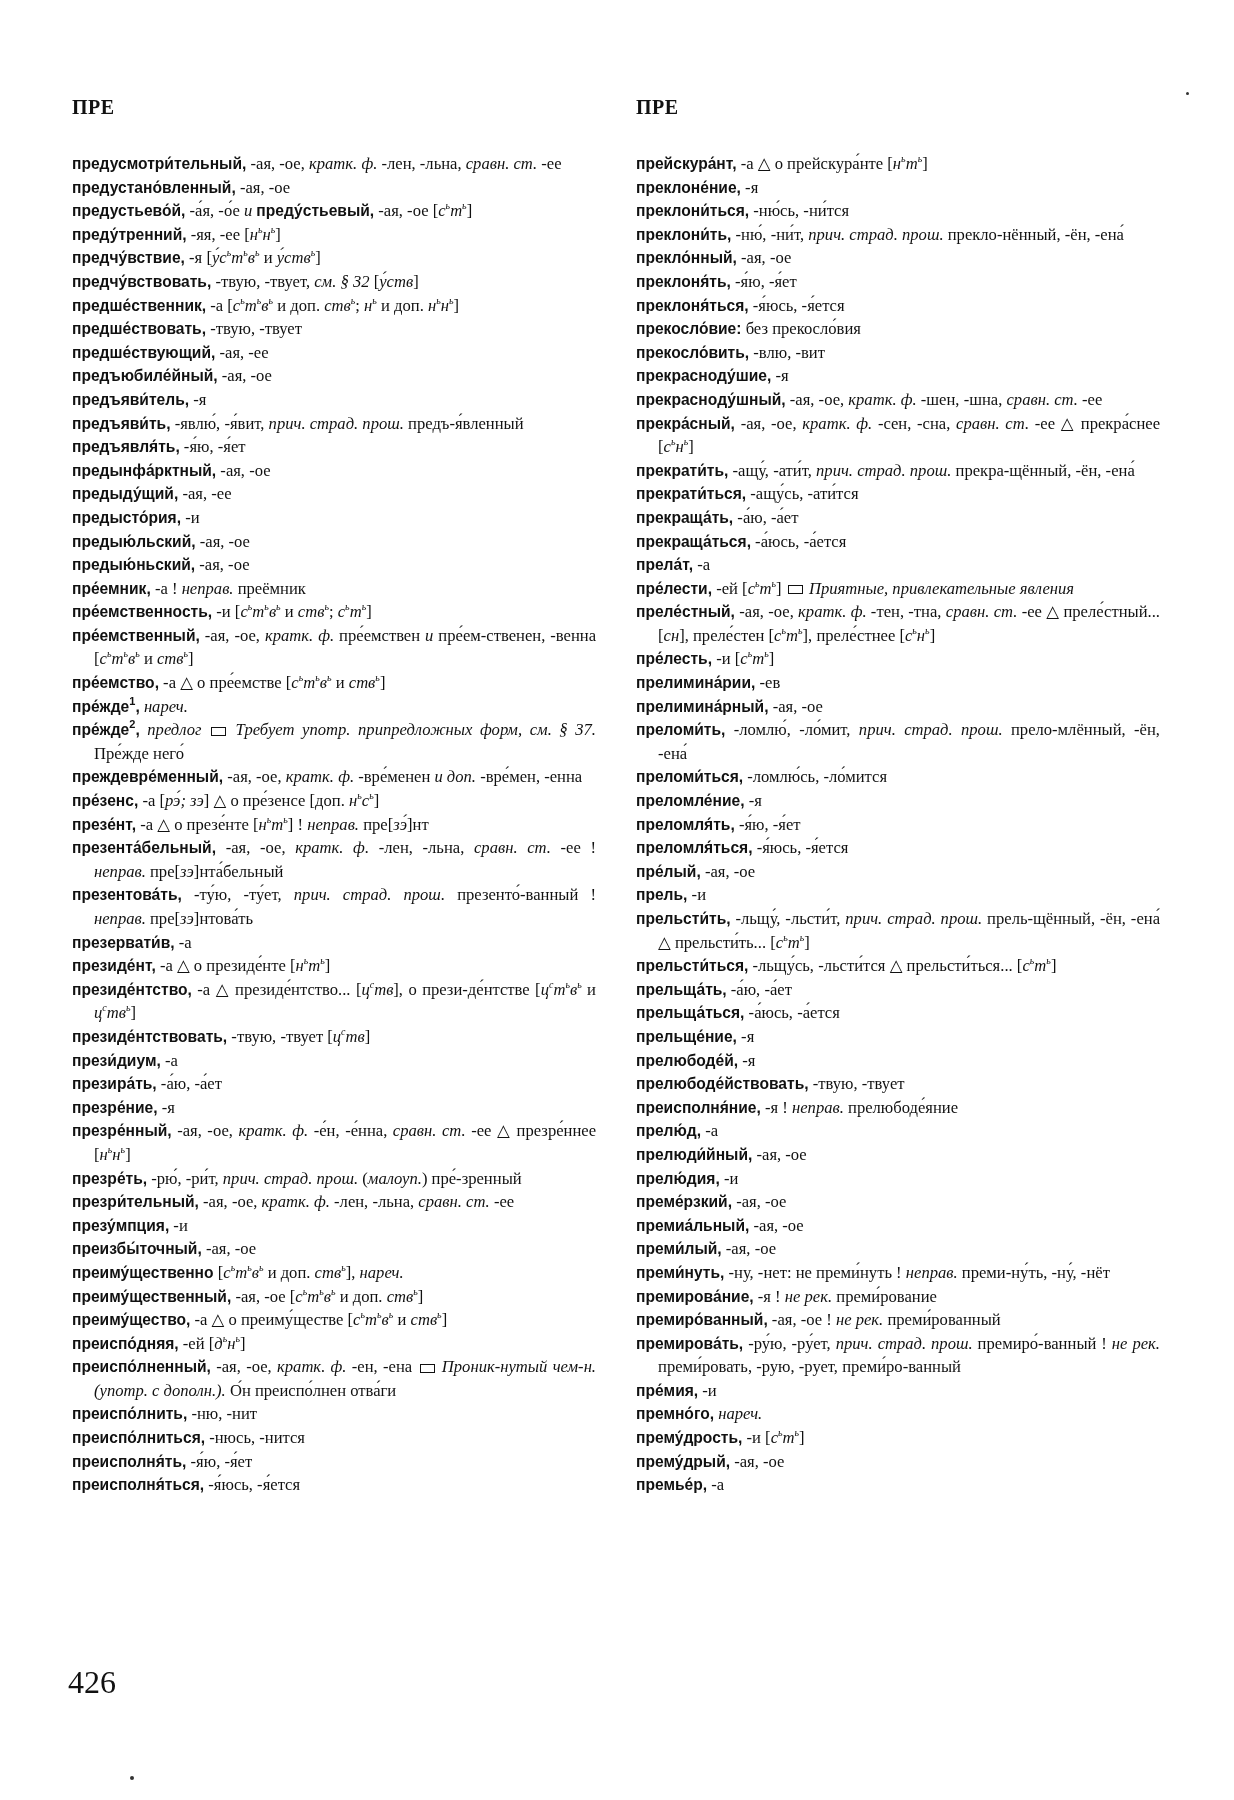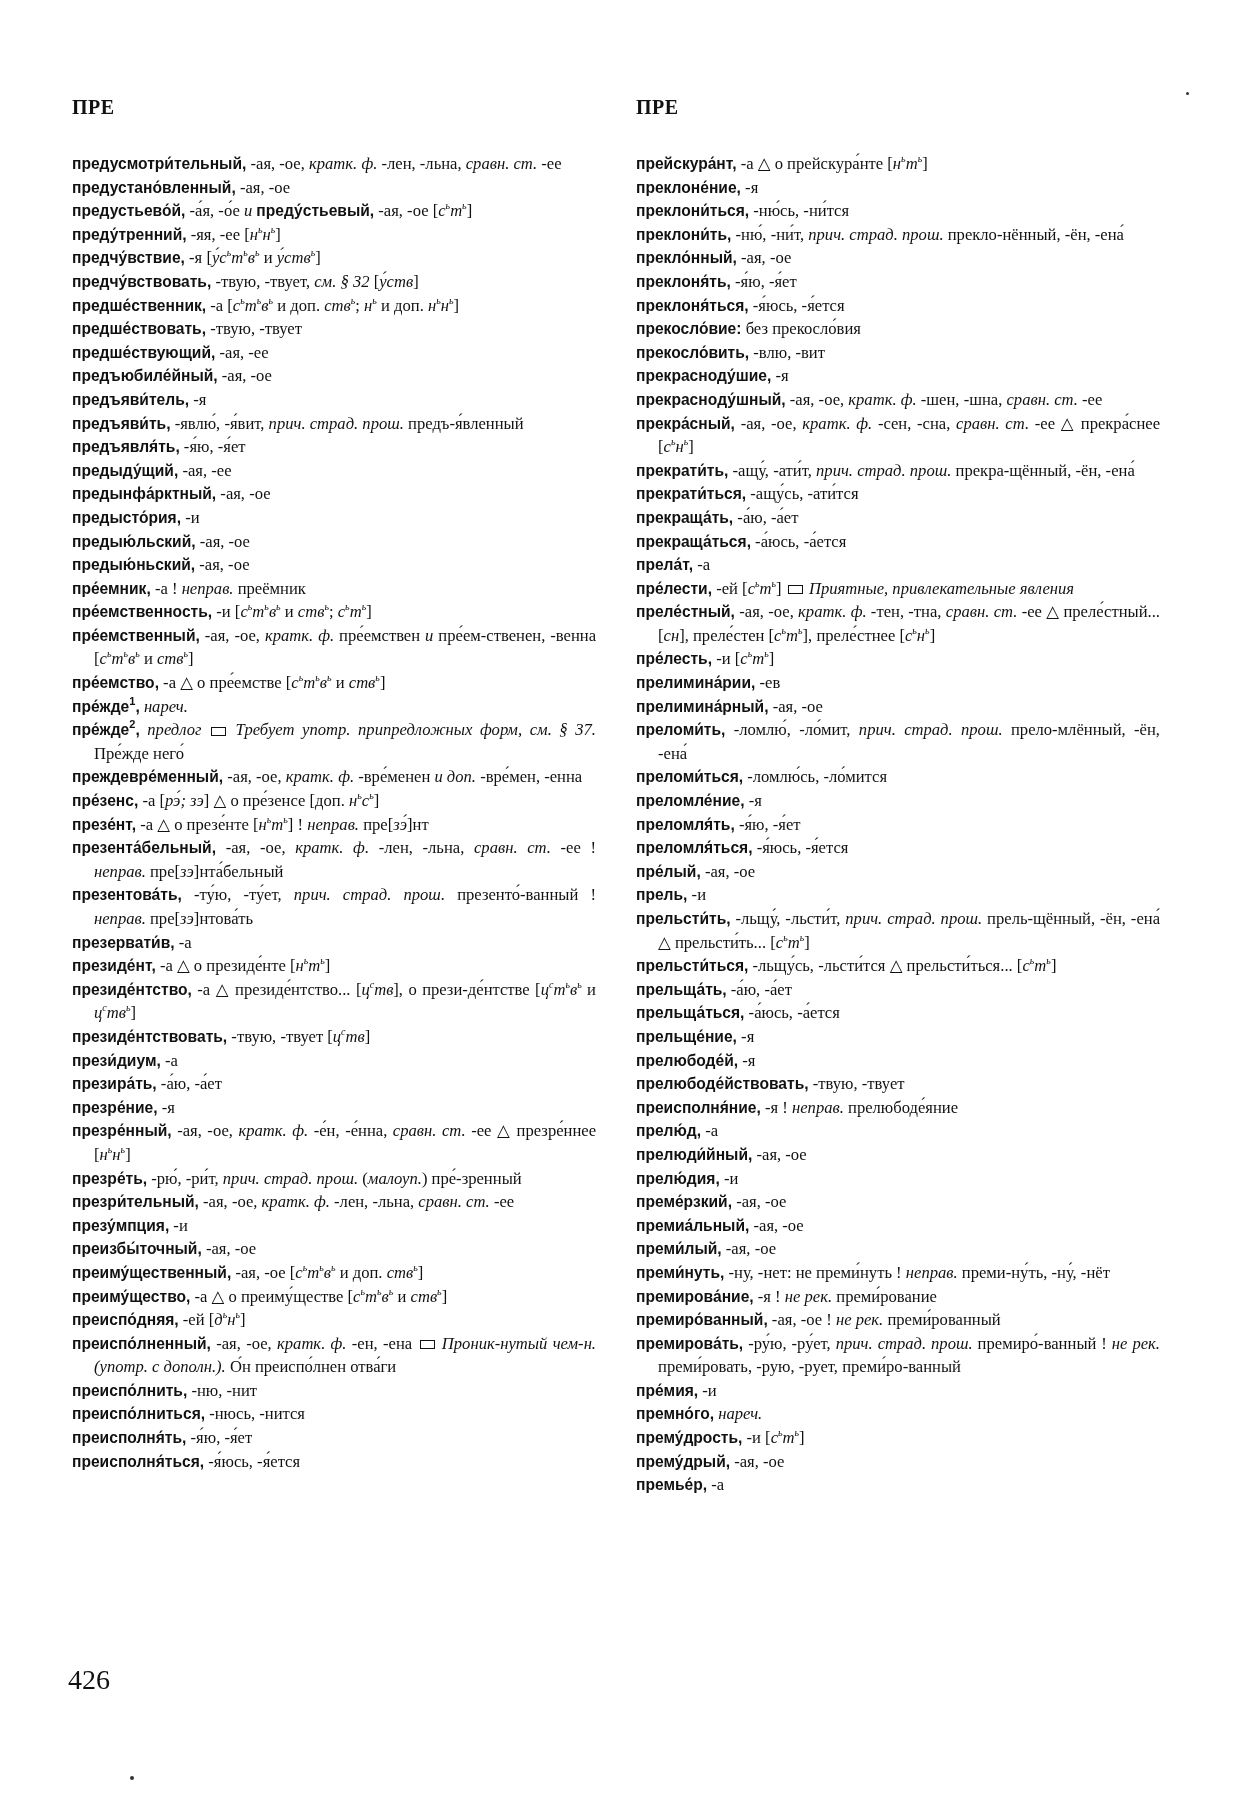--- a/index.html
+++ b/index.html
@@ -26,21 +26,21 @@
   }
   .hw { font-family: "Liberation Sans", "DejaVu Sans", sans-serif; font-weight: bold; font-size: 15.6px; }
   .it { font-style: italic; }
   .sup { font-size: 10px; vertical-align: super; line-height: 0; font-style: italic; }
   .supn { font-size: 11px; vertical-align: super; line-height: 0; font-weight: bold; font-family: "Liberation Sans", sans-serif; }
   .box {
     display: inline-block; width: 15px; height: 9px; border: 1.6px solid #111;
     vertical-align: middle; margin: 0 2px; box-sizing: border-box;
   }
   #page-number {
-    position: absolute; left: 68px; top: 1664px; font-size: 28px; font-family: Liberation Serif, serif;
+    position: absolute; left: 68px; top: 1664px; font-size: 32px; font-family: Liberation Serif, serif;
   }
   .speck { position: absolute; background: #333; border-radius: 50%; }
 </style>
 </head>
 <body>
 
 <div id="head-left" class="running-head">ПРЕ</div>
 <div id="head-right" class="running-head">ПРЕ</div>
 
 <div id="col-left" class="column">
@@ -50,22 +50,22 @@
     <p class="entry"><span class="hw">преду́тренний,</span><span> -яя, -ее [</span><span class="it">н</span><span class="sup">ь</span><span class="it">н</span><span class="sup">ь</span><span>]</span></p>
     <p class="entry"><span class="hw">предчу́вствие,</span><span> -я [</span><span class="it">у́с</span><span class="sup">ь</span><span class="it">т</span><span class="sup">ь</span><span class="it">в</span><span class="sup">ь</span><span> и </span><span class="it">у́ств</span><span class="sup">ь</span><span>]</span></p>
     <p class="entry"><span class="hw">предчу́вствовать,</span><span> -твую, -твует, </span><span class="it">см. § 32</span><span> [</span><span class="it">у́ств</span><span>]</span></p>
     <p class="entry"><span class="hw">предше́ственник,</span><span> -а [</span><span class="it">с</span><span class="sup">ь</span><span class="it">т</span><span class="sup">ь</span><span class="it">в</span><span class="sup">ь</span><span> и доп. </span><span class="it">ств</span><span class="sup">ь</span><span>; </span><span class="it">н</span><span class="sup">ь</span><span> и доп. </span><span class="it">н</span><span class="sup">ь</span><span class="it">н</span><span class="sup">ь</span><span>]</span></p>
     <p class="entry"><span class="hw">предше́ствовать,</span><span> -твую, -твует</span></p>
     <p class="entry"><span class="hw">предше́ствующий,</span><span> -ая, -ее</span></p>
     <p class="entry"><span class="hw">предъюбиле́йный,</span><span> -ая, -ое</span></p>
     <p class="entry"><span class="hw">предъяви́тель,</span><span> -я</span></p>
     <p class="entry"><span class="hw">предъяви́ть,</span><span> -явлю́, -я́вит, </span><span class="it">прич. страд. прош.</span><span> предъ-я́вленный</span></p>
     <p class="entry"><span class="hw">предъявля́ть,</span><span> -я́ю, -я́ет</span></p>
+    <p class="entry"><span class="hw">предынфа́рктный,</span><span> -ая, -ое</span></p>
     <p class="entry"><span class="hw">предыду́щий,</span><span> -ая, -ее</span></p>
-    <p class="entry"><span class="hw">предынфа́рктный,</span><span> -ая, -ое</span></p>
     <p class="entry"><span class="hw">предысто́рия,</span><span> -и</span></p>
     <p class="entry"><span class="hw">предыю́льский,</span><span> -ая, -ое</span></p>
     <p class="entry"><span class="hw">предыю́ньский,</span><span> -ая, -ое</span></p>
     <p class="entry"><span class="hw">пре́емник,</span><span> -а ! </span><span class="it">неправ.</span><span> преёмник</span></p>
     <p class="entry"><span class="hw">пре́емственность,</span><span> -и [</span><span class="it">с</span><span class="sup">ь</span><span class="it">т</span><span class="sup">ь</span><span class="it">в</span><span class="sup">ь</span><span> и </span><span class="it">ств</span><span class="sup">ь</span><span>; </span><span class="it">с</span><span class="sup">ь</span><span class="it">т</span><span class="sup">ь</span><span>]</span></p>
     <p class="entry"><span class="hw">пре́емственный,</span><span> -ая, -ое, </span><span class="it">кратк. ф.</span><span> пре́емствен </span><span class="it">и</span><span> пре́ем-ственен, -венна [</span><span class="it">с</span><span class="sup">ь</span><span class="it">т</span><span class="sup">ь</span><span class="it">в</span><span class="sup">ь</span><span> и </span><span class="it">ств</span><span class="sup">ь</span><span>]</span></p>
     <p class="entry"><span class="hw">пре́емство,</span><span> -а △ о пре́емстве [</span><span class="it">с</span><span class="sup">ь</span><span class="it">т</span><span class="sup">ь</span><span class="it">в</span><span class="sup">ь</span><span> и </span><span class="it">ств</span><span class="sup">ь</span><span>]</span></p>
     <p class="entry"><span class="hw">пре́жде</span><span class="supn">1</span><span class="hw">,</span><span> </span><span class="it">нареч.</span></p>
     <p class="entry"><span class="hw">пре́жде</span><span class="supn">2</span><span class="hw">,</span><span> </span><span class="it">предлог</span><span> </span><span class="box"></span><span> </span><span class="it">Требует употр. припредложных форм, см. § 37.</span><span> Пре́жде него́</span></p>
     <p class="entry"><span class="hw">преждевре́менный,</span><span> -ая, -ое, </span><span class="it">кратк. ф.</span><span> -вре́менен </span><span class="it">и доп.</span><span> -вре́мен, -енна</span></p>
@@ -78,20 +78,21 @@
     <p class="entry"><span class="hw">президе́нтство,</span><span> -а △ президе́нтство... [</span><span class="it">ц</span><span class="sup">с</span><span class="it">тв</span><span>], о прези-де́нтстве [</span><span class="it">ц</span><span class="sup">с</span><span class="it">т</span><span class="sup">ь</span><span class="it">в</span><span class="sup">ь</span><span> и </span><span class="it">ц</span><span class="sup">с</span><span class="it">тв</span><span class="sup">ь</span><span>]</span></p>
     <p class="entry"><span class="hw">президе́нтствовать,</span><span> -твую, -твует [</span><span class="it">ц</span><span class="sup">с</span><span class="it">тв</span><span>]</span></p>
     <p class="entry"><span class="hw">прези́диум,</span><span> -а</span></p>
     <p class="entry"><span class="hw">презира́ть,</span><span> -а́ю, -а́ет</span></p>
     <p class="entry"><span class="hw">презре́ние,</span><span> -я</span></p>
     <p class="entry"><span class="hw">презре́нный,</span><span> -ая, -ое, </span><span class="it">кратк. ф.</span><span> -е́н, -е́нна, </span><span class="it">сравн. ст.</span><span> -ее △ презре́ннее [</span><span class="it">н</span><span class="sup">ь</span><span class="it">н</span><span class="sup">ь</span><span>]</span></p>
     <p class="entry"><span class="hw">презре́ть,</span><span> -рю́, -ри́т, </span><span class="it">прич. страд. прош.</span><span> (</span><span class="it">малоуп.</span><span>) пре́-зренный</span></p>
     <p class="entry"><span class="hw">презри́тельный,</span><span> -ая, -ое, </span><span class="it">кратк. ф.</span><span> -лен, -льна, </span><span class="it">сравн. ст.</span><span> -ее</span></p>
     <p class="entry"><span class="hw">презу́мпция,</span><span> -и</span></p>
     <p class="entry"><span class="hw">преизбы́точный,</span><span> -ая, -ое</span></p>
+    <p class="entry"><span class="hw">преиму́щественно</span><span> [</span><span class="it">с</span><span class="sup">ь</span><span class="it">т</span><span class="sup">ь</span><span class="it">в</span><span class="sup">ь</span><span> и доп. </span><span class="it">ств</span><span class="sup">ь</span><span>], </span><span class="it">нареч.</span></p>
     <p class="entry"><span class="hw">преиму́щественный,</span><span> -ая, -ое [</span><span class="it">с</span><span class="sup">ь</span><span class="it">т</span><span class="sup">ь</span><span class="it">в</span><span class="sup">ь</span><span> и доп. </span><span class="it">ств</span><span class="sup">ь</span><span>]</span></p>
     <p class="entry"><span class="hw">преиму́щество,</span><span> -а △ о преиму́ществе [</span><span class="it">с</span><span class="sup">ь</span><span class="it">т</span><span class="sup">ь</span><span class="it">в</span><span class="sup">ь</span><span> и </span><span class="it">ств</span><span class="sup">ь</span><span>]</span></p>
     <p class="entry"><span class="hw">преиспо́дняя,</span><span> -ей [</span><span class="it">д</span><span class="sup">ь</span><span class="it">н</span><span class="sup">ь</span><span>]</span></p>
     <p class="entry"><span class="hw">преиспо́лненный,</span><span> -ая, -ое, </span><span class="it">кратк. ф.</span><span> -ен, -ена </span><span class="box"></span><span> </span><span class="it">Проник-нутый чем-н. (употр. с дополн.).</span><span> О́н преиспо́лнен отва́ги</span></p>
     <p class="entry"><span class="hw">преиспо́лнить,</span><span> -ню, -нит</span></p>
     <p class="entry"><span class="hw">преиспо́лниться,</span><span> -нюсь, -нится</span></p>
     <p class="entry"><span class="hw">преисполня́ть,</span><span> -я́ю, -я́ет</span></p>
     <p class="entry"><span class="hw">преисполня́ться,</span><span> -я́юсь, -я́ется</span></p>
   </div>
 <div id="col-right" class="column">

